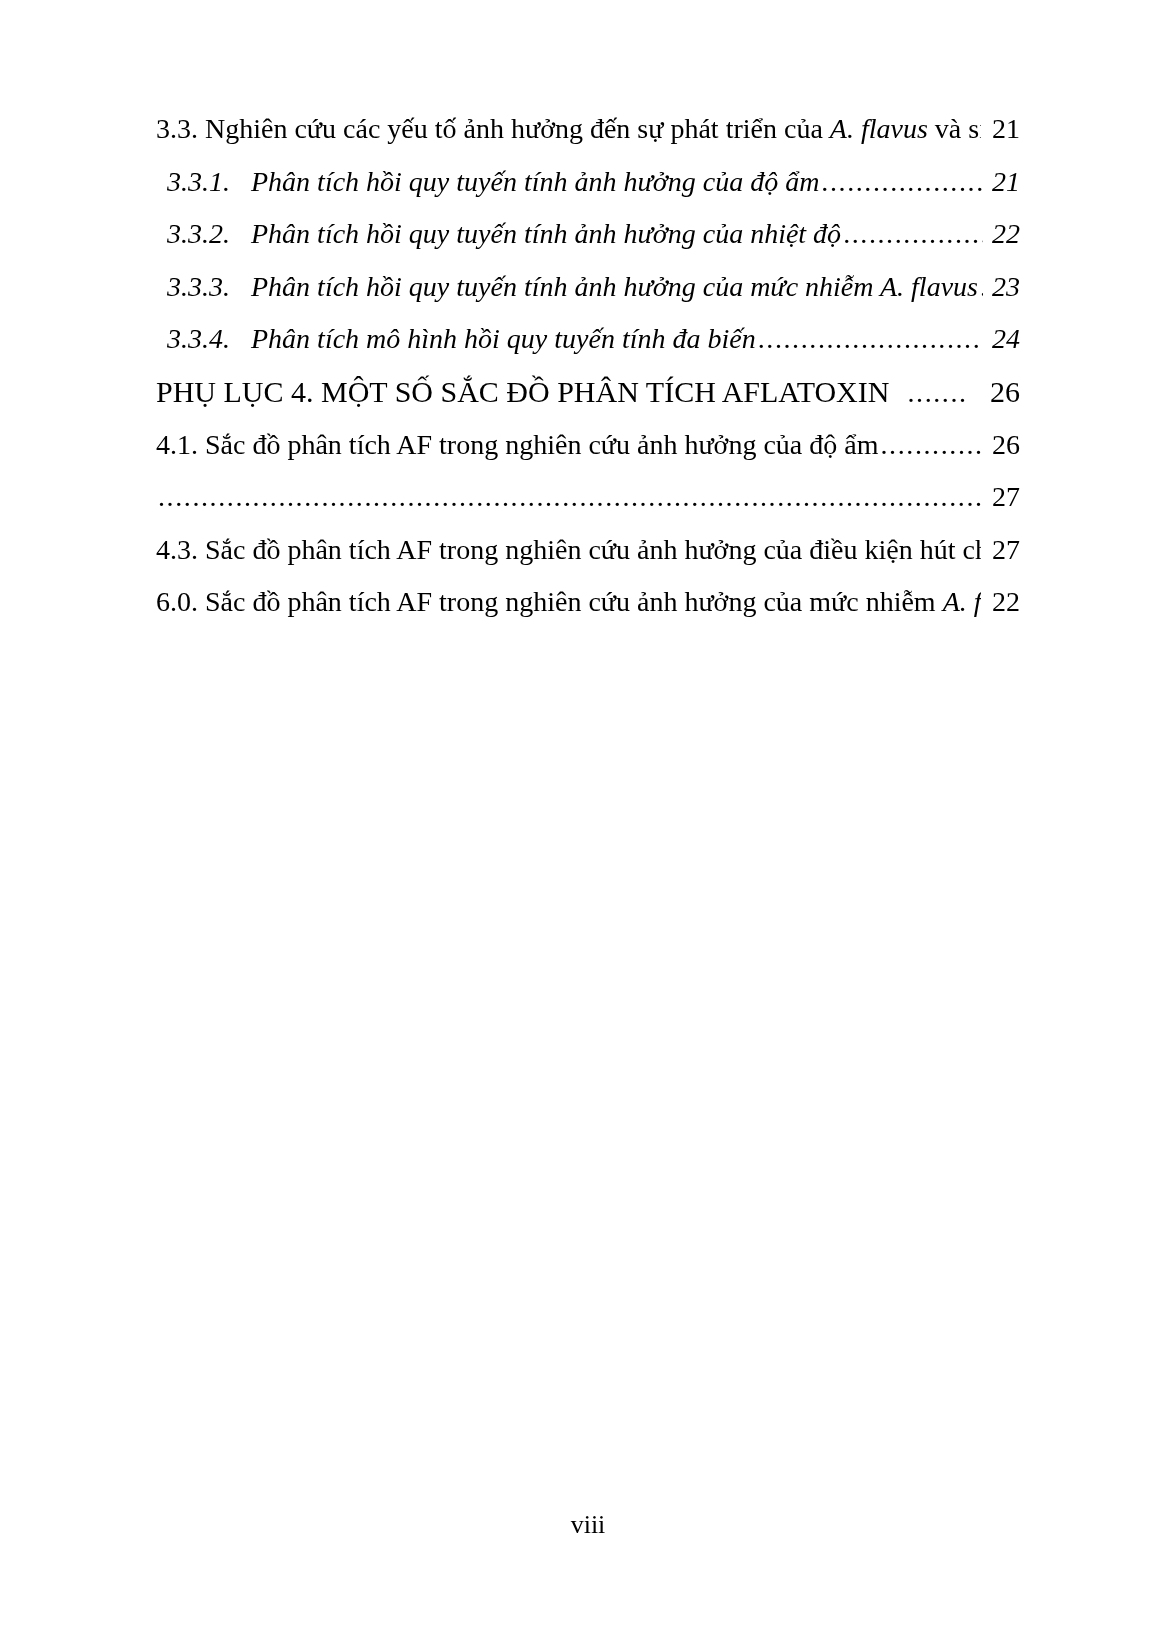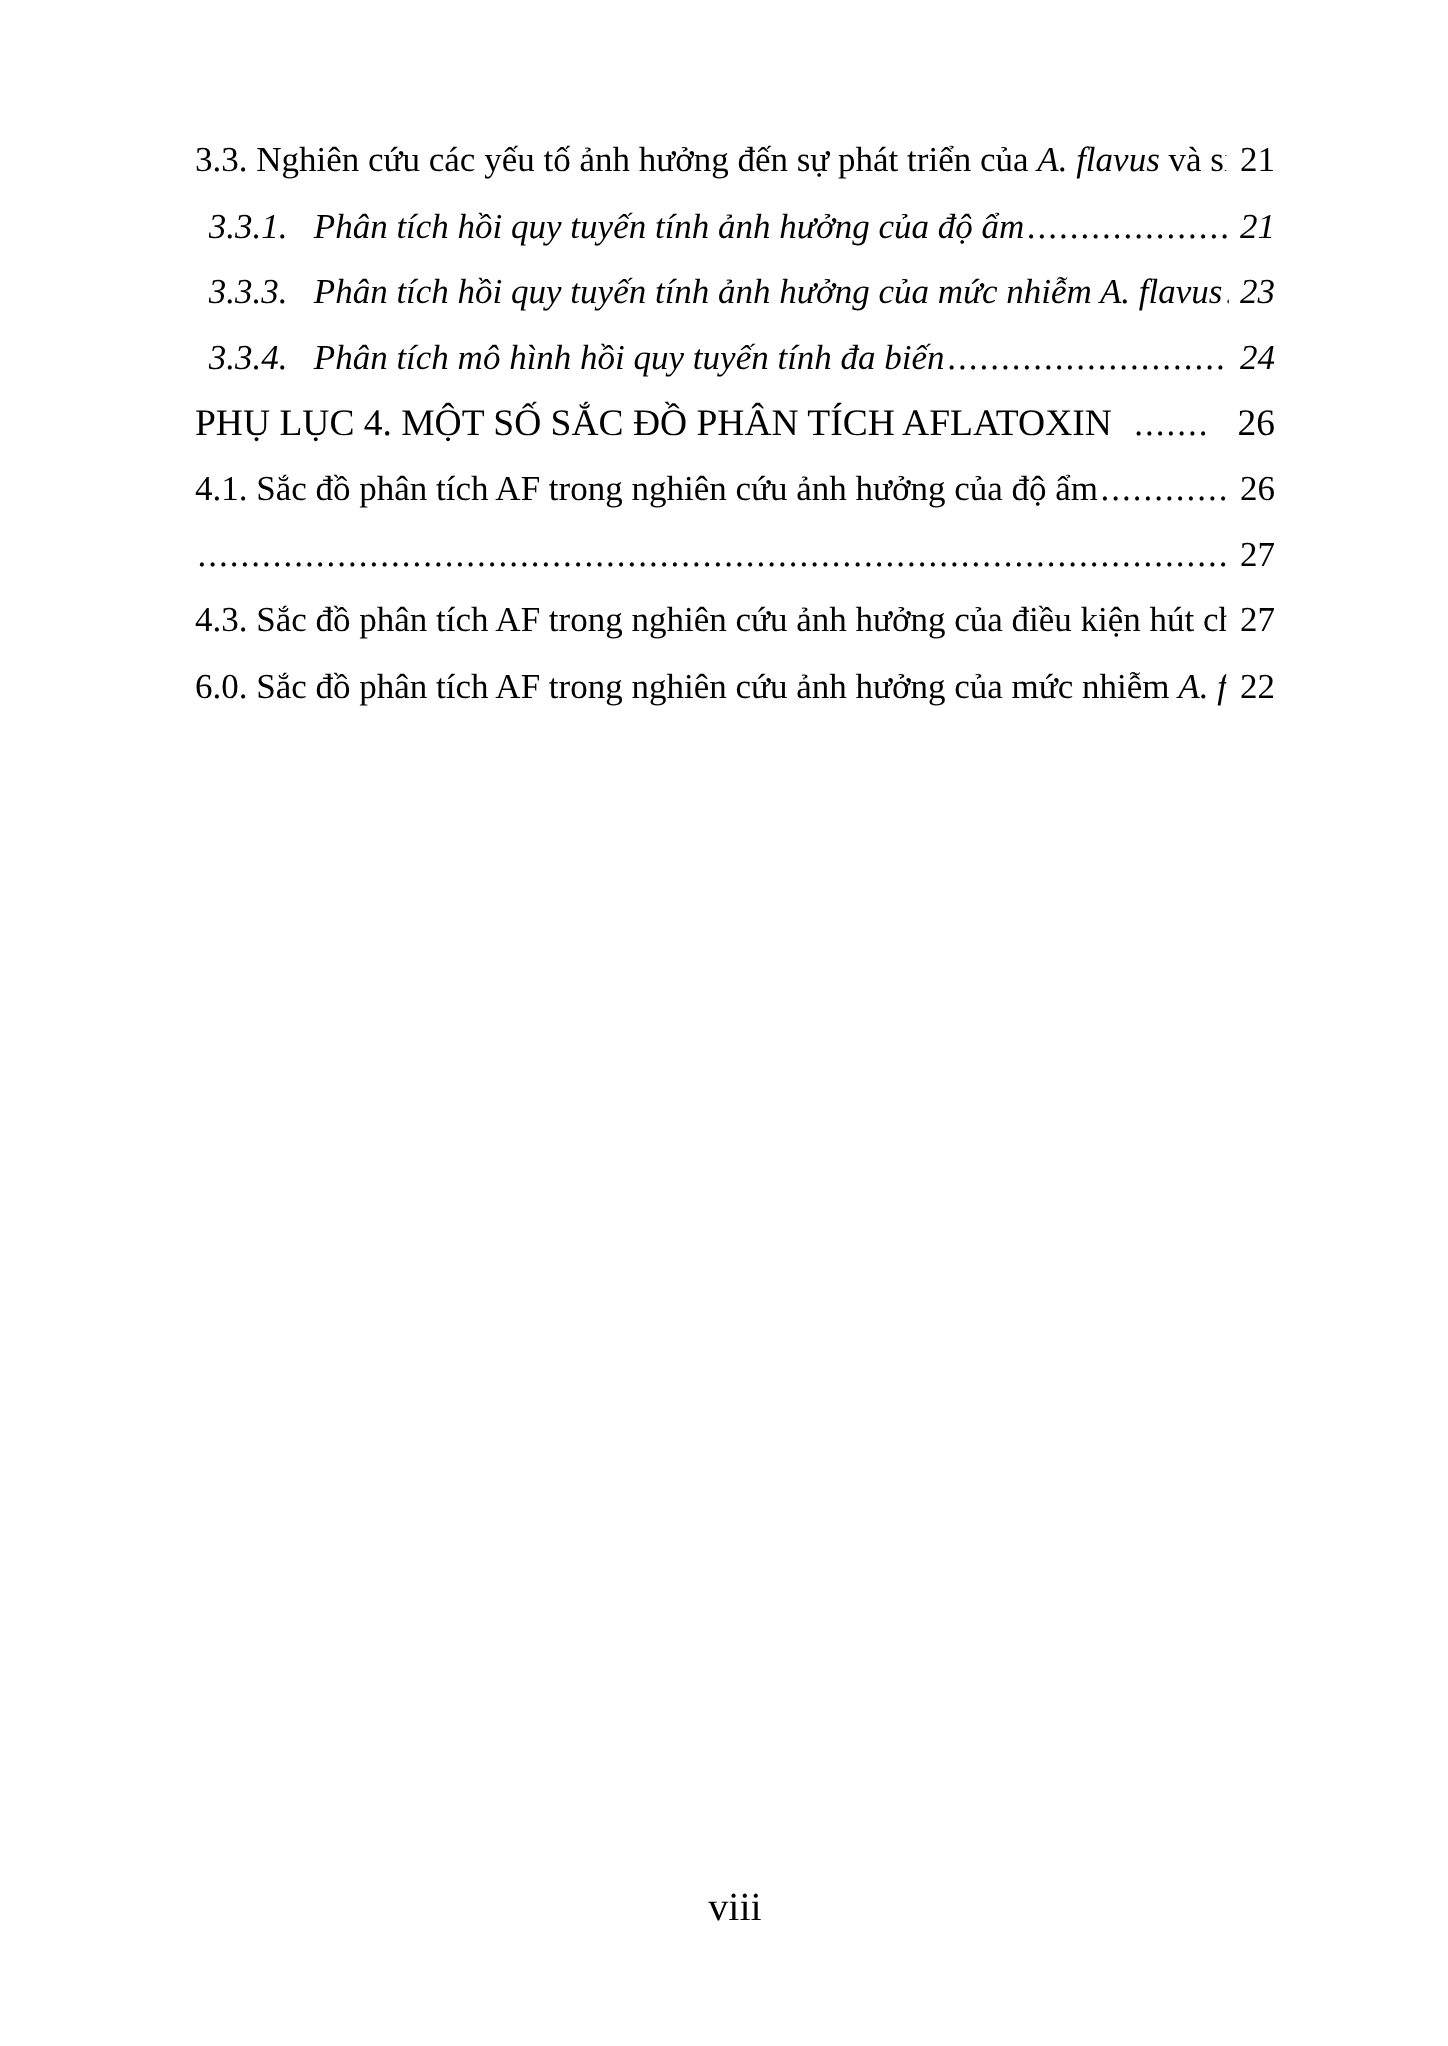--- a/index.html
+++ b/index.html
@@ -62,38 +62,43 @@
   }
   .pagenum {
     flex: 0 0 auto;
   }
   .footer {
     position: absolute;
     left: 156px;
     width: 864px;
     top: 1505px;
     text-align: center;
-    font-size: 32px;
+    font-size: 26px;
     line-height: 40px;
   }
 </style>
 </head>
 <body>
 
 <div class="page">
   <div class="toc" id="toc">
       <div class="toc-row level1">
         <span class="entry-text"><span>3.3. Nghiên cứu các yếu tố ảnh hưởng đến sự phát triển của </span><em>A. flavus</em><span> và sinh AF trên lạc</span></span>
         <span class="leader"></span>
         <span class="pagenum">21</span>
       </div>
       <div class="toc-row level2-italic">
         <span class="entry-text"><span class="num">3.3.1.</span><span>Phân tích hồi quy tuyến tính ảnh hưởng của độ ẩm</span></span>
         <span class="leader dotted"></span>
         <span class="pagenum">21</span>
+      </div>
+      <div class="toc-row level2-italic">
+        <span class="entry-text"><span class="num">3.3.2.</span><span>Phân tích hồi quy tuyến tính ảnh hưởng của nhiệt độ</span></span>
+        <span class="leader dotted"></span>
+        <span class="pagenum">22</span>
       </div>
       <div class="toc-row level2-italic">
         <span class="entry-text"><span class="num">3.3.3.</span><span>Phân tích hồi quy tuyến tính ảnh hưởng của mức nhiễm A. flavus </span></span>
         <span class="leader dotted"></span>
         <span class="pagenum">23</span>
       </div>
       <div class="toc-row level2-italic">
         <span class="entry-text"><span class="num">3.3.4.</span><span>Phân tích mô hình hồi quy tuyến tính đa biến</span></span>
         <span class="leader dotted"></span>
         <span class="pagenum">24</span>

